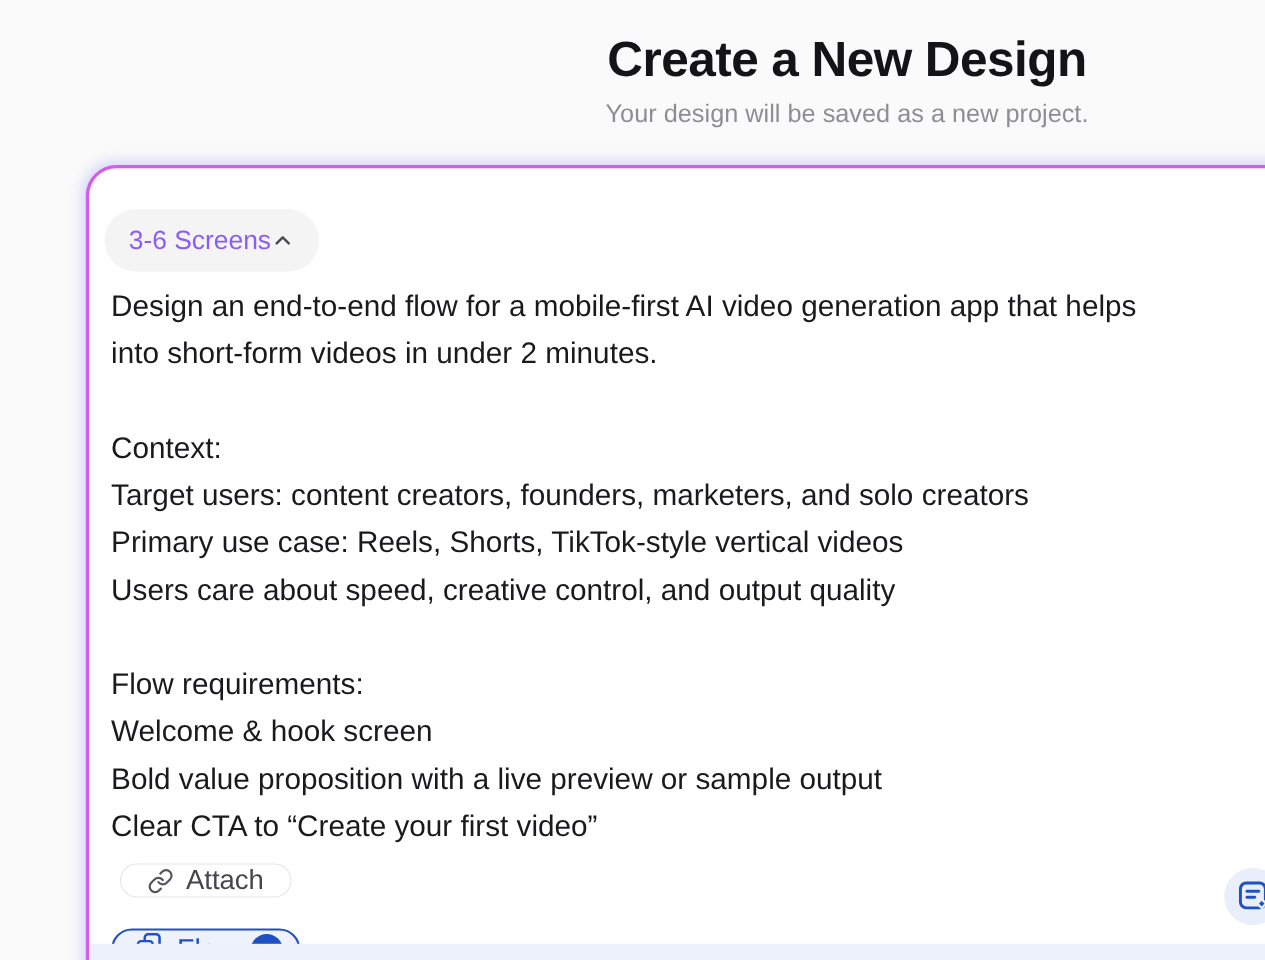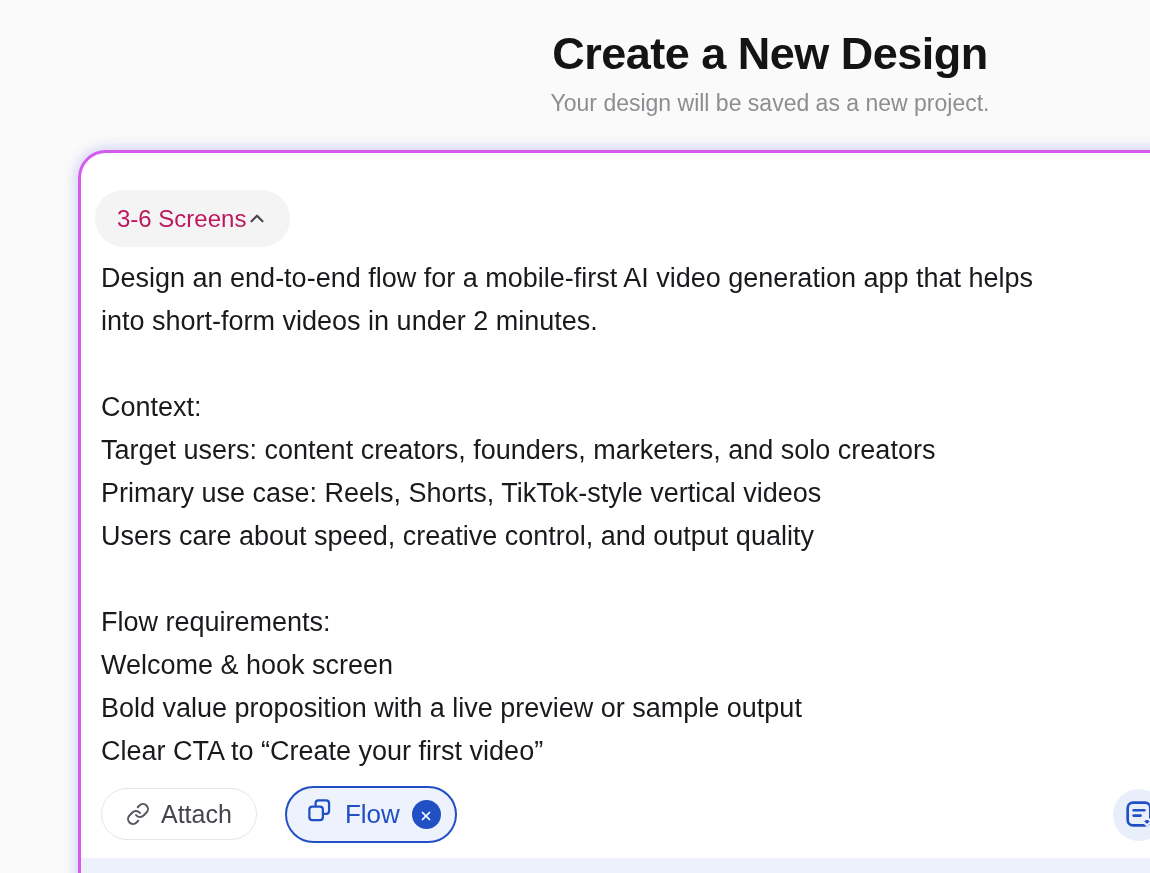--- a/index.html
+++ b/index.html
@@ -32,35 +32,35 @@
     overflow:hidden;
   }
 
   
   .screens-chip {
     position:absolute; left:14px; top:37px; height:57px;
     display:inline-flex; align-items:center; 
     padding:0 22px 0 22px;
     background:#f4f4f5; border:none; border-radius:29px;
     font-family:"Liberation Sans", sans-serif;
-    font-size:24px; color:#be185d; cursor:pointer;
+    font-size:24px; color:#8b5cf6; cursor:pointer;
   }
   .screens-chip svg { display:block; }
 
   
   .prompt-editor { position:absolute; left:20px; top:104px; width:1340px; }
   .prompt-line {
     white-space:nowrap; min-height:43px; line-height:43px;
     font-size:27px; color:#1a1a1e;
   }
 
   
   .toolbar {
     position:absolute; left:20px; top:632px; height:58px;
-    display:flex; align-items:center; gap:28px;
+    display:flex; align-items:center; gap:28px;flex-direction:column;
   }
   .tool-btn {
     display:inline-flex; align-items:center; gap:11px;
     height:52px; padding:0 24px;
     background:#ffffff; border:1.5px solid #e6e6e9; border-radius:26px;
     font-family:"Liberation Sans", sans-serif;
     font-size:25px; color:#45454c; cursor:pointer;
   }
   .tool-btn svg { display:block; }
   .flow-chip {

